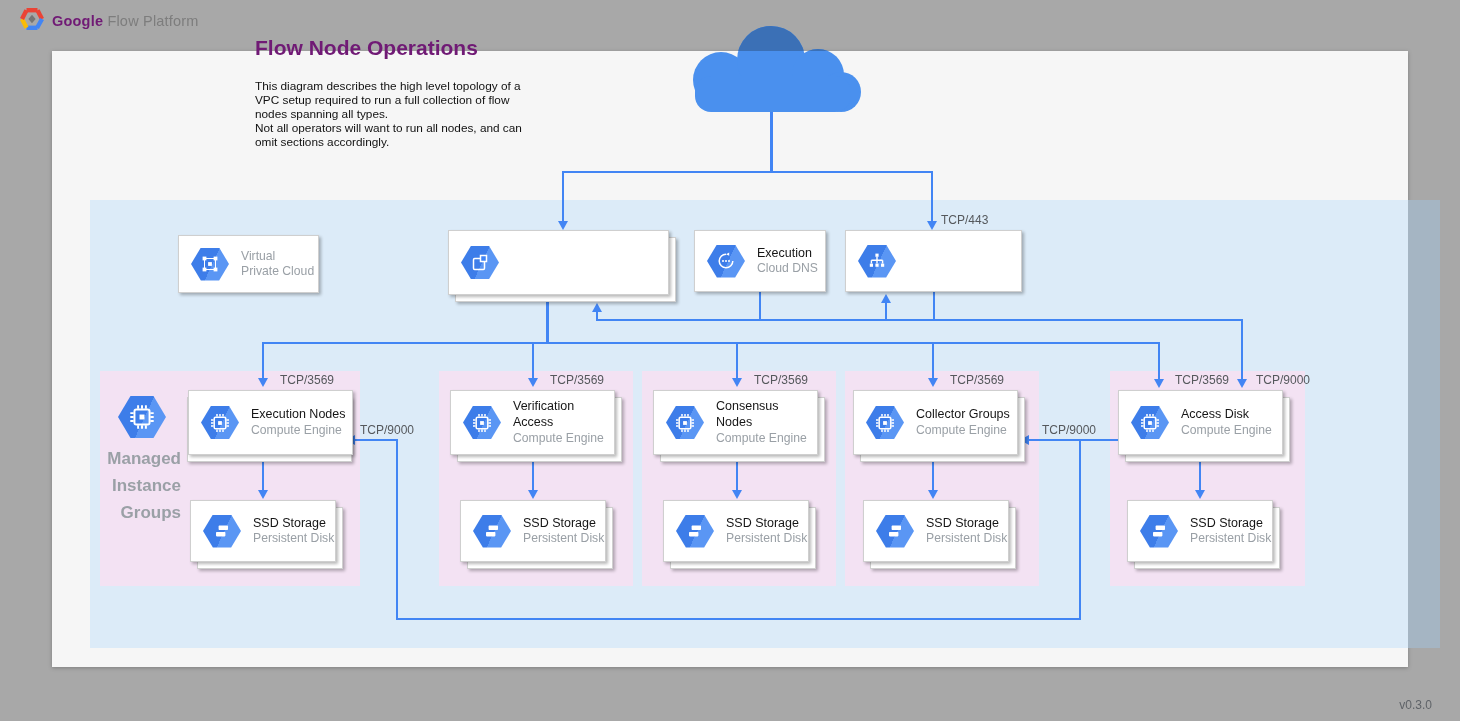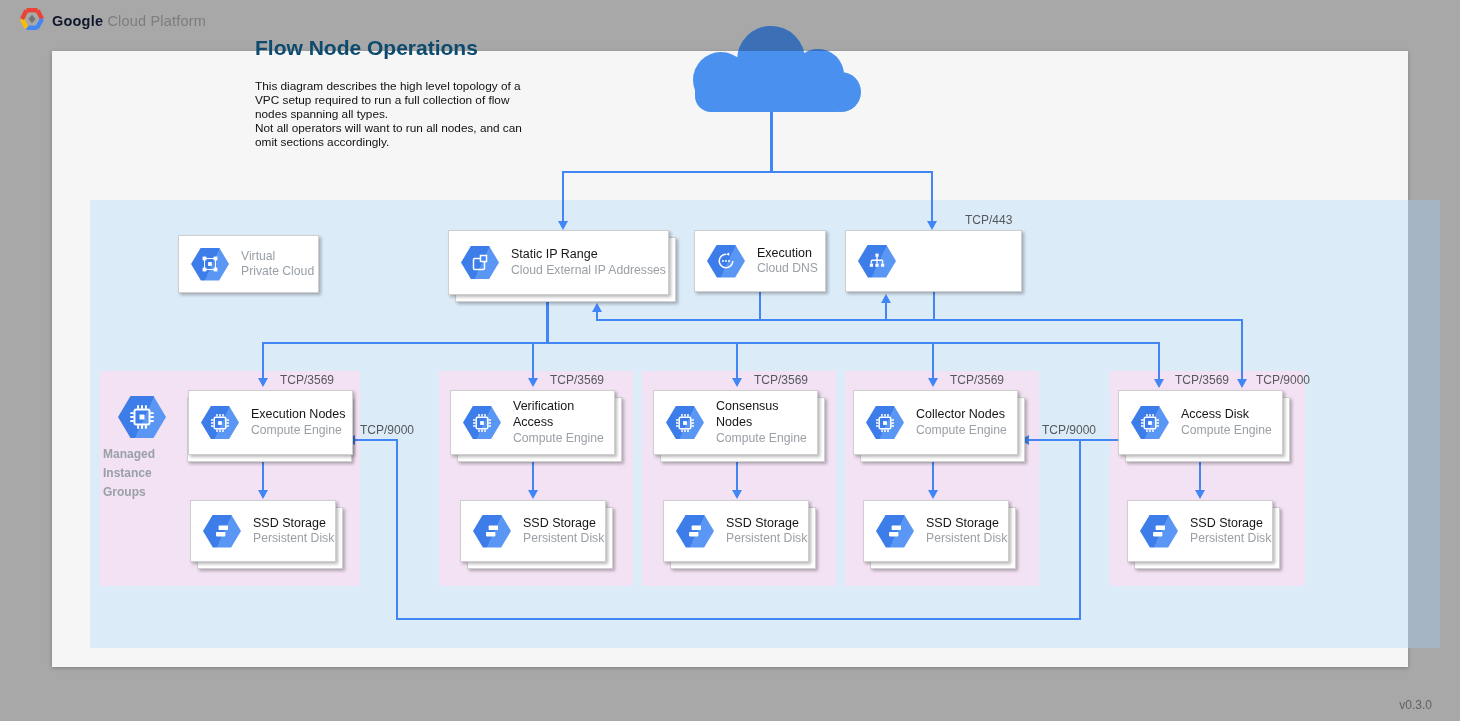--- a/index.html
+++ b/index.html
@@ -5,22 +5,22 @@
   * { margin:0; padding:0; box-sizing:border-box; }
   html,body { width:1460px; height:721px; overflow:hidden; }
   body { background:#a8a8a8; font-family:"Liberation Sans","DejaVu Sans",sans-serif; position:relative; }
   .abs { position:absolute; }
   .pre { white-space:pre-line; }
 
   
   #canvas { left:52px; top:51px; width:1356px; height:616px; background:#f6f6f6; box-shadow:0 1px 4px rgba(0,0,0,.25); }
   #gcp-logo { left:20px; top:8px; display:flex; align-items:center; gap:8px; }
   #gcp-logo .logo-text { font-size:14.5px; color:#7d7d7d; letter-spacing:.2px; }
-  #gcp-logo .logo-text b { color:#0f172a; font-weight:700; }
-  #page-title { left:255px; top:36px; font-size:21px; font-weight:700; color:#0c4a6e; }
+  #gcp-logo .logo-text b { color:#701a75; font-weight:700; }
+  #page-title { left:255px; top:36px; font-size:21px; font-weight:700; color:#701a75; }
   #page-desc { left:255px; top:79px; width:276px; font-size:11.8px; line-height:1.19; color:#111; }
   #version { right:28px; top:698px; font-size:12px; color:#5f6368; }
 
   
   .vpc-zone { left:90px; top:200px; width:1318px; height:448px; background:#dcebf8; }
   .vpc-zone-overflow { left:1408px; top:200px; width:32px; height:448px; background:#a5b5c3; }
   .group-box { top:371px; height:215px; background:#f3e2f3; }
 
   
   .card { background:#fff; border:1px solid #cfcfcf; display:flex; align-items:center; gap:12px; padding-left:12px; }
@@ -38,21 +38,21 @@
   .hex-big { width:48px; height:42px; flex:0 0 48px; }
 
   
   .hline,.vline { background:#4285f4; }
   .hline { height:2px; } .vline { width:2px; }
   .ah-down { width:0; height:0; border-left:5px solid transparent; border-right:5px solid transparent; border-top:9px solid #4285f4; }
   .ah-up   { width:0; height:0; border-left:5px solid transparent; border-right:5px solid transparent; border-bottom:9px solid #4285f4; }
   .ah-left { width:0; height:0; border-top:5px solid transparent; border-bottom:5px solid transparent; border-right:9px solid #4285f4; }
 
   .port-label { font-size:12px; color:#55585c; }
-  .mig-label { font-size:12px; font-weight:700; color:#9aa0a6; text-align:left; line-height:1.6; }
+  .mig-label { font-size:17px; font-weight:700; color:#9aa0a6; text-align:right; line-height:1.6; }
 </style>
 </head>
 <body>
 
 <svg width="0" height="0" style="position:absolute">
   <defs>
     <g id="g-chip" stroke="#fff" fill="none" stroke-width="1.5">
       <rect x="4.2" y="4.2" width="11.6" height="11.6" rx="1.4"></rect>
       <rect x="8.1" y="8.1" width="3.8" height="3.8" fill="#fff" stroke="none"></rect>
       <path d="M7 1v2.6M10 1v2.6M13 1v2.6M7 16.4V19M10 16.4V19M13 16.4V19M1 7h2.6M1 10h2.6M1 13h2.6M16.4 7H19M16.4 10H19M16.4 13H19"></path>
@@ -95,21 +95,21 @@
     <svg width="24" height="22" viewBox="0 0 24 22">
       <path d="M6.5 2.2 H17.5" stroke="#ea4335" stroke-width="4.4" fill="none"></path>
       <path d="M17.5 2.2 L22 11" stroke="#ea4335" stroke-width="4.4" fill="none"></path>
       <path d="M22 11 L17 20" stroke="#4285f4" stroke-width="4.4" fill="none"></path>
       <path d="M17.5 19.8 H6.5" stroke="#4285f4" stroke-width="4.4" fill="none"></path>
       <path d="M6.5 19.8 L2 11" stroke="#fbbc05" stroke-width="4.4" fill="none"></path>
       <path d="M2 11 L6.5 2.2" stroke="#ea4335" stroke-width="4.4" fill="none"></path>
       <path d="M12 6.8 15.6 11 12 15.2 8.4 11Z" fill="#757575"></path>
     </svg>
   </span>
-  <span class="logo-text"><b>Google</b><span> Cloud Platform</span></span>
+  <span class="logo-text"><b>Google</b><span> Flow Platform</span></span>
 </div>
 
 <div class="abs" id="canvas"></div>
 
 <div class="abs vpc-zone"></div>
 <div class="abs vpc-zone-overflow"></div>
 
 <div class="abs" id="page-title">Flow Node Operations</div>
 <div class="abs pre" id="page-desc">This diagram describes the high level topology of a
 VPC setup required to run a full collection of flow
@@ -146,21 +146,21 @@
 <div class="abs group-box" style="left:642px;width:194px;"></div>
 <div class="abs group-box" style="left:845px;width:194px;"></div>
 <div class="abs group-box" style="left:1110px;width:195px;"></div>
 
 <div class="abs vline" style="left:770px;top:112px;height:61px;width:3px;"></div>
 <div class="abs hline" style="left:562px;top:171px;width:371px;"></div>
 <div class="abs vline" style="left:562px;top:171px;height:51px;"></div>
 <div class="abs ah-down" style="left:558px;top:221px;"></div>
 <div class="abs vline" style="left:931px;top:171px;height:51px;"></div>
 <div class="abs ah-down" style="left:927px;top:221px;"></div>
-<div class="abs port-label" style="left:941px;top:213px;margin-left:24px;">TCP/443</div>
+<div class="abs port-label" style="left:941px;top:213px;">TCP/443</div>
 
 <div class="abs vline" style="left:546px;top:295px;height:49px;width:3px;"></div>
 
 <div class="abs hline" style="left:596px;top:319px;width:647px;"></div>
 <div class="abs ah-up" style="left:592px;top:303px;"></div>
 <div class="abs vline" style="left:596px;top:311px;height:10px;"></div>
 <div class="abs vline" style="left:759px;top:292px;height:29px;"></div>
 <div class="abs ah-up" style="left:881px;top:294px;"></div>
 <div class="abs vline" style="left:885px;top:302px;height:19px;"></div>
 <div class="abs vline" style="left:933px;top:292px;height:29px;"></div>
@@ -217,24 +217,20 @@
 Private Cloud</span>
 </div>
 
 <div class="abs stack-back" style="left:455px;top:237px;width:221px;height:65px;"></div>
 <div class="abs card shadow1" style="left:448px;top:230px;width:221px;height:65px;">
   <span class="hex">
       <svg width="20" height="20" viewBox="0 0 20 20">
         <use href="#g-ip"></use>
       </svg>
     </span>
-  <span>
-      <div class="t1">Static IP Range</div>
-        <div class="t2">Cloud External IP Addresses</div>
-    </span>
 </div>
 
 <div class="abs card shadow1" style="left:694px;top:230px;width:132px;height:62px;">
   <span class="hex">
       <svg width="20" height="20" viewBox="0 0 20 20">
         <use href="#g-dns"></use>
       </svg>
     </span>
   <span>
       <div class="t1">Execution</div>
@@ -301,21 +297,21 @@
 </div>
 
 <div class="abs stack-back" style="left:860px;top:397px;width:165px;height:65px;"></div>
 <div class="abs card shadow1" style="left:853px;top:390px;width:165px;height:65px;">
   <span class="hex">
       <svg width="20" height="20" viewBox="0 0 20 20">
         <use href="#g-chip"></use>
       </svg>
     </span>
   <span>
-      <div class="t1">Collector Nodes</div>
+      <div class="t1">Collector Groups</div>
         <div class="t2">Compute Engine</div>
     </span>
 </div>
 
 <div class="abs stack-back" style="left:1125px;top:397px;width:165px;height:65px;"></div>
 <div class="abs card shadow1" style="left:1118px;top:390px;width:165px;height:65px;">
   <span class="hex">
       <svg width="20" height="20" viewBox="0 0 20 20">
         <use href="#g-chip"></use>
       </svg>

